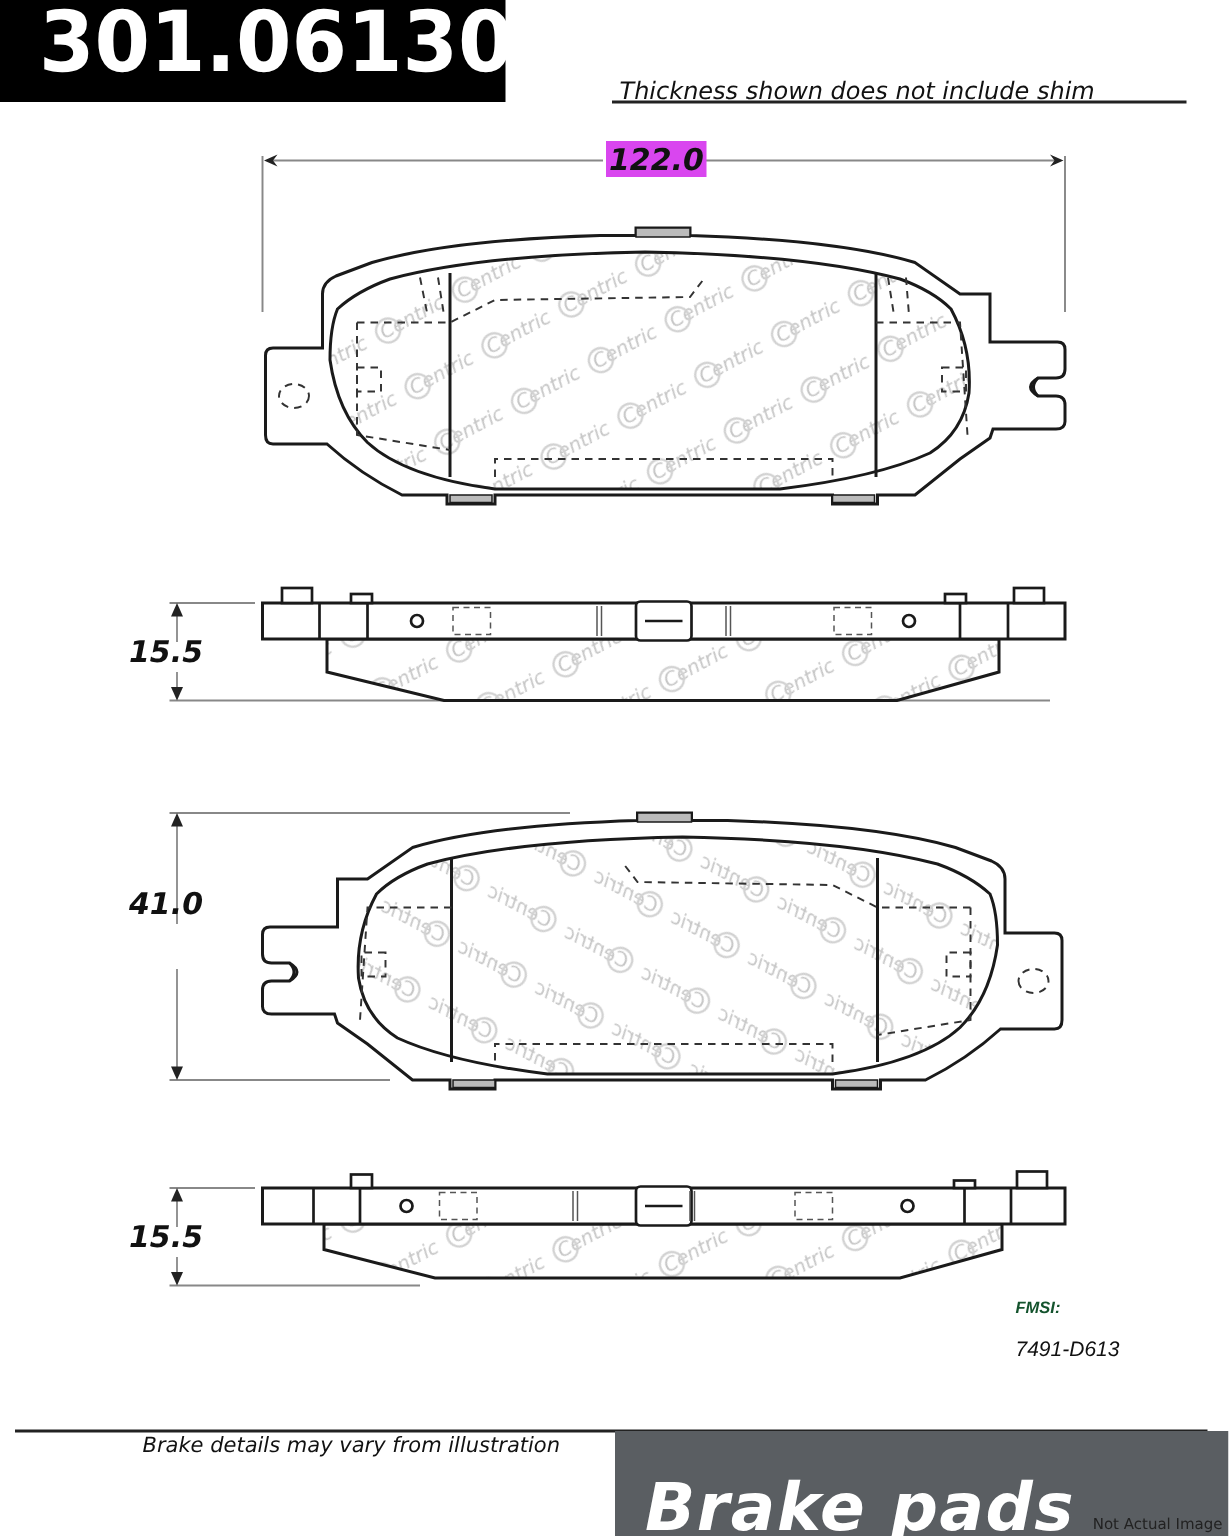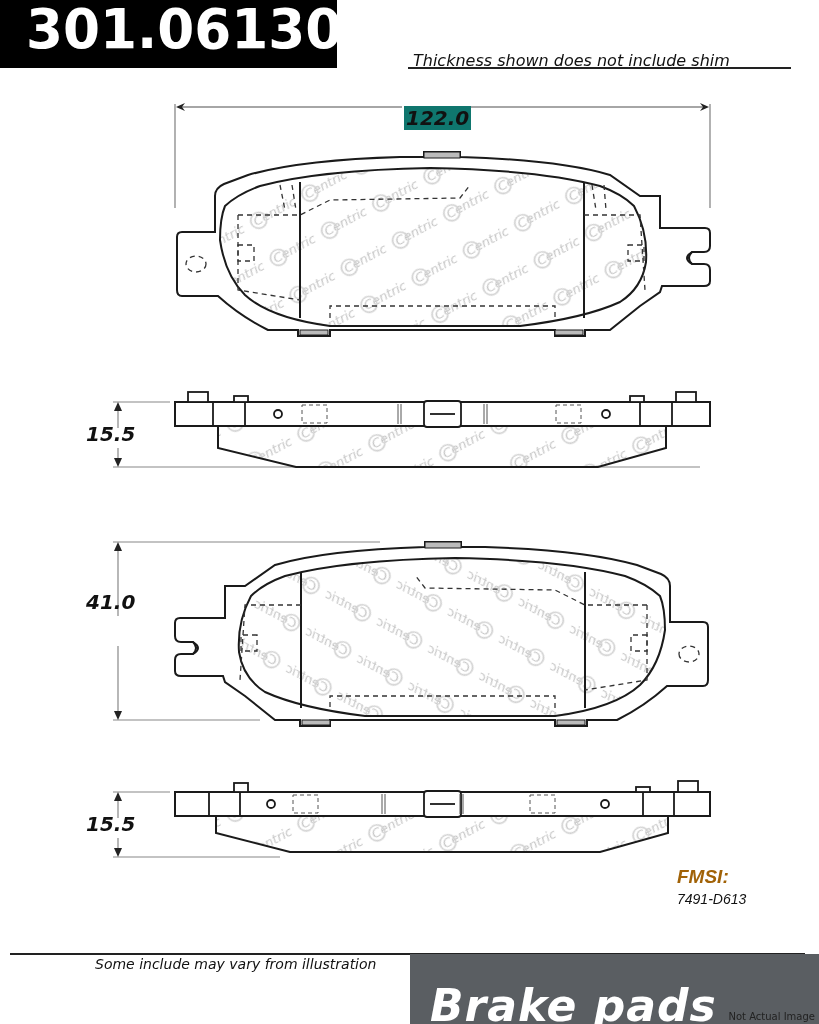--- a/index.html
+++ b/index.html
@@ -3,21 +3,21 @@
 <meta charset="utf-8">
 <style>
   html, body { margin: 0; padding: 0; background: #ffffff; }
   body { width: 819px; height: 1024px; position: relative; overflow: hidden; font-family: "DejaVu Sans", sans-serif; }
   .part-box { position: absolute; left: 0; top: 0; width: 337px; height: 68px; background: #000; }
   .part-number { position: absolute; left: 26px; top: -4px; font-family: "DejaVu Sans", sans-serif; font-weight: bold; font-size: 56px; color: #fff; letter-spacing: 0px; transform: scaleX(0.95); transform-origin: left; }
   .shim-note { position: absolute; left: 413px; top: 51px; font-family: "DejaVu Sans", sans-serif; font-style: italic; font-size: 16px; color: #111; }
   .top-rule { position: absolute; left: 408px; top: 67px; width: 383px; height: 2px; background: #222; }
   .drawing { position: absolute; left: 0; top: 0; }
   .dim { position: absolute; font-family: "DejaVu Sans", sans-serif; font-weight: bold; font-style: italic; font-size: 20px; color: #111; }
-  .fmsi-label { position: absolute; left: 677px; top: 866px; font-family: "Liberation Sans", sans-serif; font-weight: bold; font-style: italic; font-size: 19px; color: #a16207; }
+  .fmsi-label { position: absolute; left: 677px; top: 866px; font-family: "Liberation Sans", sans-serif; font-weight: bold; font-style: italic; font-size: 11px; color: #14532d; }
   .fmsi-value { position: absolute; left: 677px; top: 891px; font-family: "Liberation Sans", sans-serif; font-style: italic; font-size: 14px; color: #111; text-align: center; }
   .bottom-rule { position: absolute; left: 10px; top: 953px; width: 795px; height: 2px; background: #222; }
   .vary-note { position: absolute; left: 95px; top: 956px; font-family: "DejaVu Sans", sans-serif; font-style: italic; font-size: 14px; color: #111; }
   .banner { position: absolute; left: 410px; top: 954px; width: 409px; height: 70px; background: #5a5e62; }
   .banner-text { position: absolute; left: 20px; top: 2px; font-family: "DejaVu Sans", sans-serif; font-weight: bold; font-style: italic; font-size: 44px; color: #fff; letter-spacing: 1px; margin-top: 24px; }
   .not-actual { position: absolute; right: 4px; bottom: 2px; font-family: "DejaVu Sans", sans-serif; font-size: 10px; color: #222; }
 </style>
 </head>
 <body>
 
@@ -166,26 +166,26 @@
       <line x1="382" y1="404" x2="382" y2="424"></line>
         <line x1="385" y1="404" x2="385" y2="424"></line>
       <line x1="460" y1="404" x2="460" y2="424"></line>
         <line x1="463" y1="404" x2="463" y2="424"></line>
       <rect x="293" y="405" width="25" height="18" stroke-dasharray="4,3"></rect>
       <rect x="530" y="405" width="25" height="18" stroke-dasharray="4,3"></rect>
     </g>
   </g>
 </svg>
 
-<div class="dim" style="left:404px; top:106px; background:#0f766e; padding:0 2px;">122.0</div>
+<div class="dim" style="left:404px; top:94px; background:#d946ef; padding:0 2px;">122.0</div>
 <div class="dim" style="left:86px; top:422px;">15.5</div>
 <div class="dim" style="left:86px; top:590px;">41.0</div>
 <div class="dim" style="left:86px; top:812px;">15.5</div>
 
 <div class="fmsi-label">FMSI:</div>
 <div class="fmsi-value">7491-D613</div>
 
 <div class="bottom-rule"></div>
-<div class="vary-note">Some include may vary from illustration</div>
+<div class="vary-note">Brake details may vary from illustration</div>
 <div class="banner">
   <div class="banner-text">Brake pads</div>
   <div class="not-actual">Not Actual Image</div>
 </div>
 
 </body></html>

